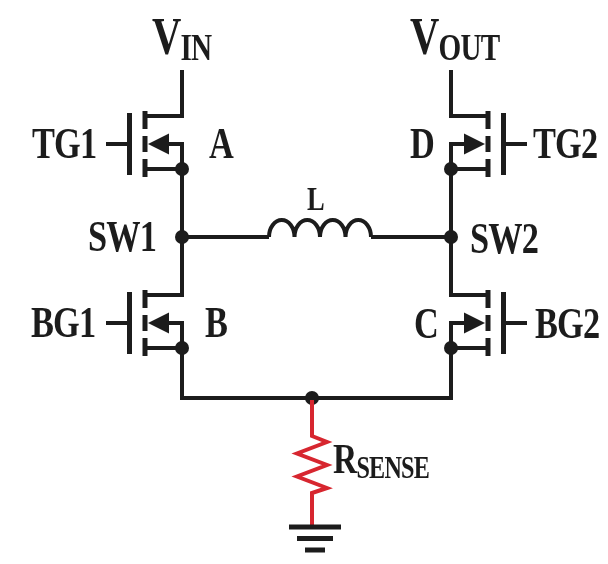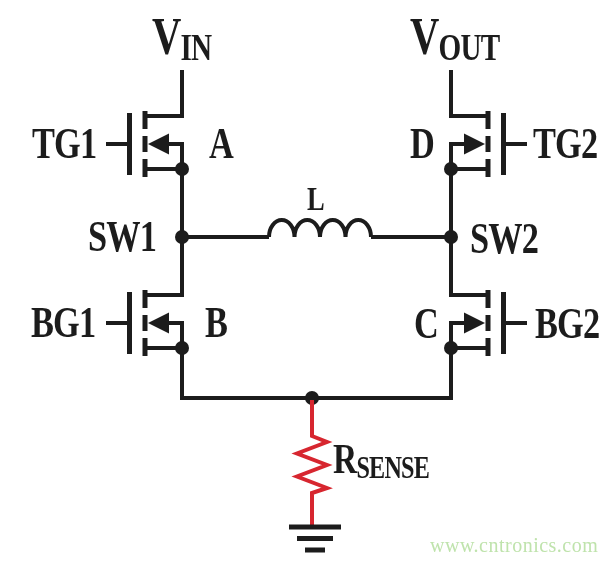--- a/index.html
+++ b/index.html
@@ -98,15 +98,14 @@
   <div class="lbl" style="left:17px;top:301px">BG1</div>
 
   <div class="lbl" style="left:191px;top:301px">B</div>
 
   <div class="lbl" style="left:400px;top:302px">C</div>
 
   <div class="lbl" style="left:521px;top:302px">BG2</div>
 
   <div class="lbl lbl-rsense" style="left:319px;top:437px"><span>R</span><span class="sub">SENSE</span></div>
 
-  <div class="watermark">www.cntronics.com</div>
 
 </div>
 
 </body></html>

